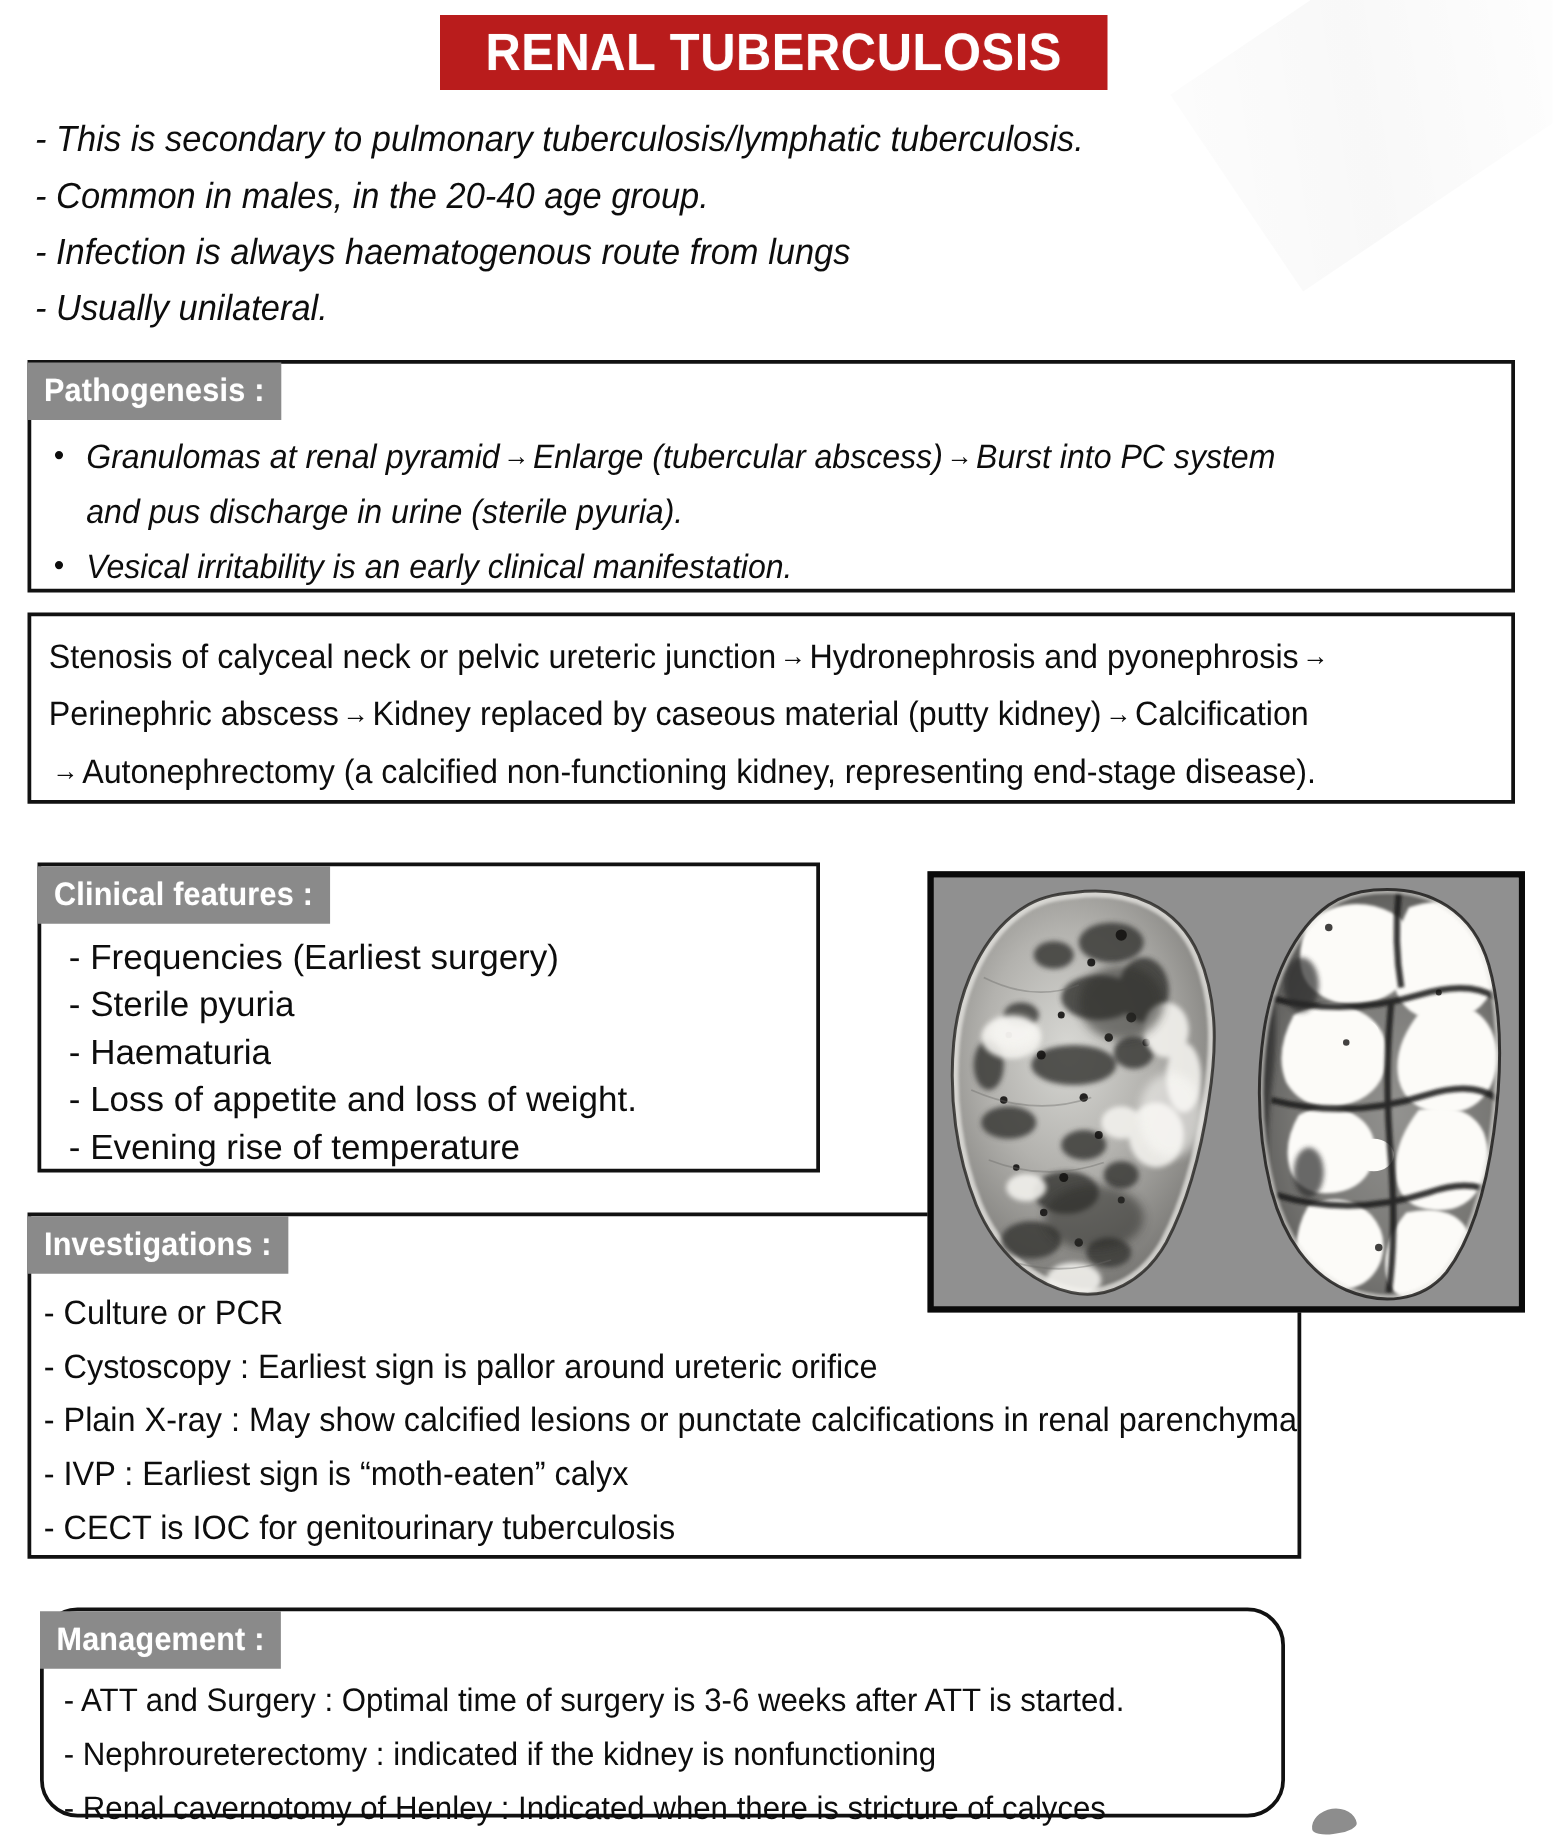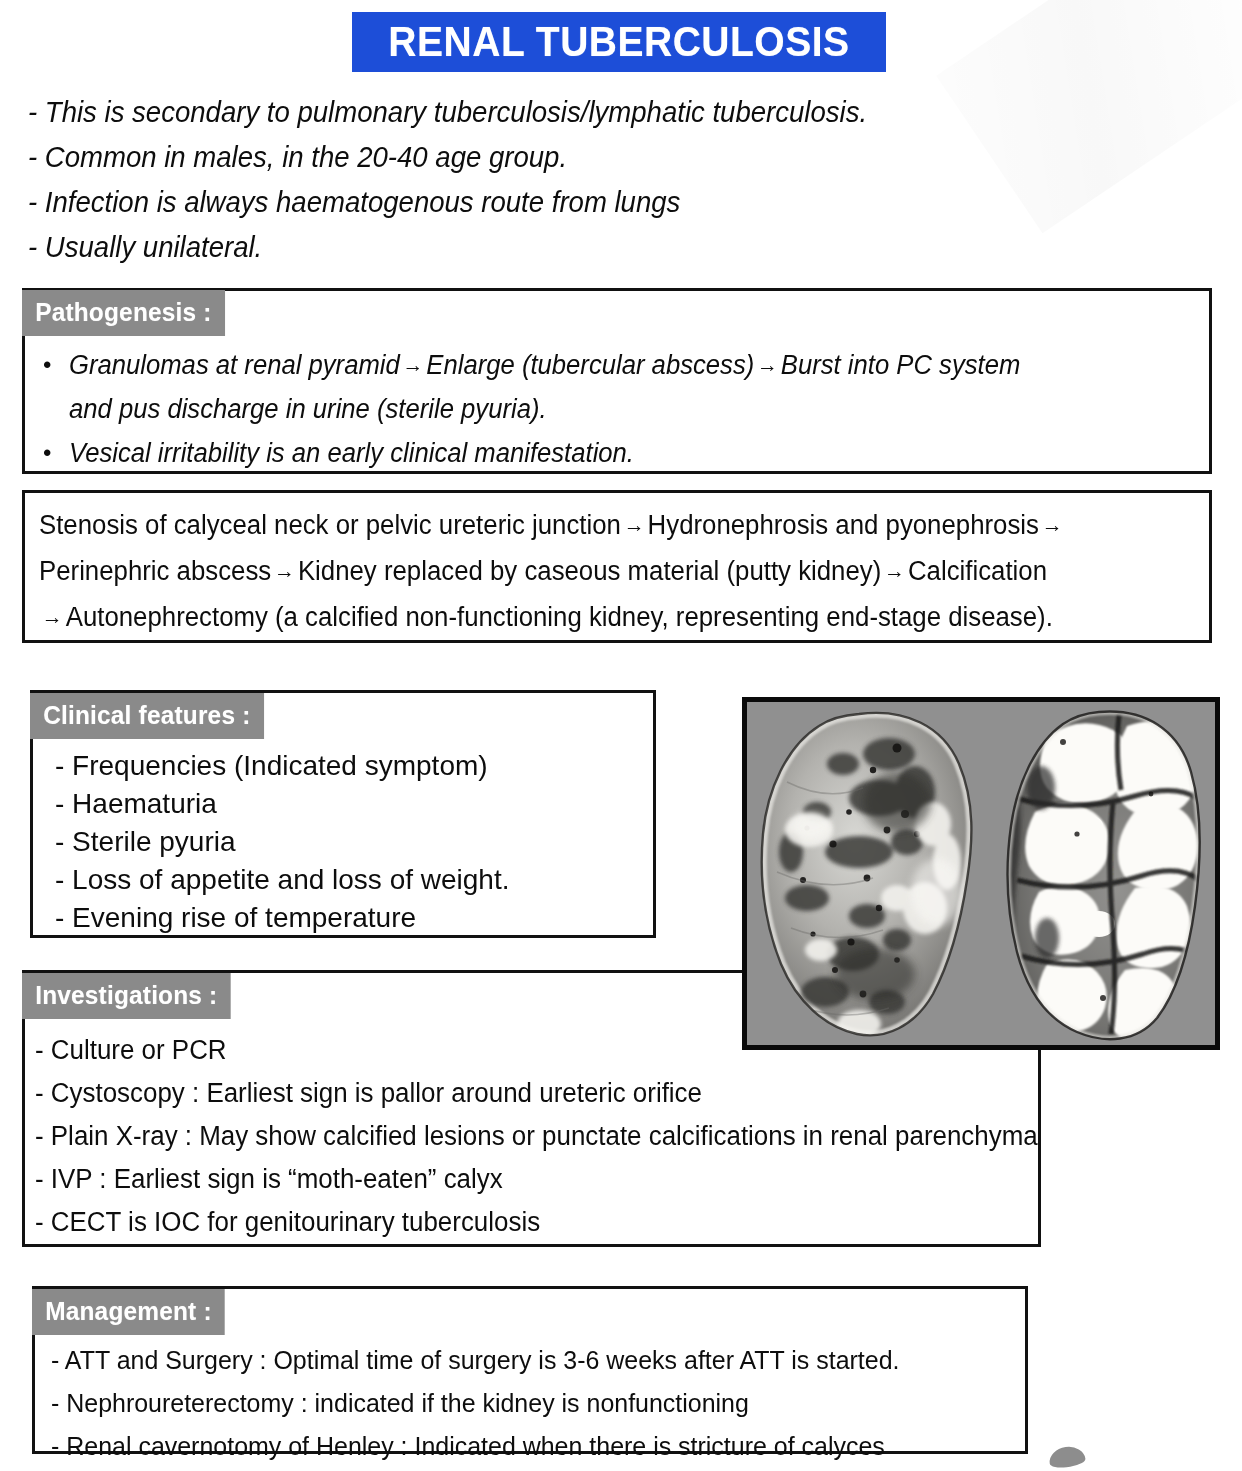--- a/index.html
+++ b/index.html
@@ -37,21 +37,21 @@
     pointer-events: none;
   }
 
   
   .title-banner {
     position: absolute;
     left: 352px;
     top: 12px;
     width: 534px;
     height: 60px;
-    background: #1d4ed8;
+    background: #b91c1c;
     display: flex;
     align-items: center;
     justify-content: center;
   }
   .title-banner .title-text {
     color: #ffffff;
     font-size: 42px;
     font-weight: bold;
     letter-spacing: 0.5px;
     transform: scaleX(0.93);
@@ -200,20 +200,21 @@
     transform: scaleX(0.96);
     transform-origin: left center;
   }
 
   
   #box-management {
     left: 32px;
     top: 1286px;
     width: 996px;
     height: 168px;
+    border-radius: 30px;
   }
   #tag-management { left: 32px; top: 1289px; }
   #box-management .content {
     position: absolute;
     left: 16px;
     top: 50px;
     right: 8px;
   }
   #box-management .line {
     font-size: 26px;
@@ -289,23 +290,23 @@
   <div class="box" id="box-stenosis">
     <div class="content">
       <div class="line"><span>Stenosis of calyceal neck or pelvic ureteric junction</span><span class="arrow">→</span><span>Hydronephrosis and pyonephrosis</span><span class="arrow">→</span></div>
       <div class="line"><span>Perinephric abscess</span><span class="arrow">→</span><span>Kidney replaced by caseous material (putty kidney)</span><span class="arrow">→</span><span>Calcification</span></div>
       <div class="line"><span class="arrow">→</span><span>Autonephrectomy (a calcified non-functioning kidney, representing end-stage disease).</span></div>
     </div>
   </div>
 
   <div class="box" id="box-clinical">
     <div class="content">
-      <div class="line">- Frequencies (Indicated symptom)</div>
+      <div class="line">- Frequencies (Earliest surgery)</div>
+      <div class="line">- Sterile pyuria</div>
       <div class="line">- Haematuria</div>
-      <div class="line">- Sterile pyuria</div>
       <div class="line">- Loss of appetite and loss of weight.</div>
       <div class="line">- Evening rise of temperature</div>
     </div>
   </div>
   <div class="tag scaled" id="tag-clinical">Clinical features :</div>
 
   <div class="box" id="box-investigations">
     <div class="content">
       <div class="line">- Culture or PCR</div>
       <div class="line">- Cystoscopy  : Earliest sign is pallor around ureteric orifice</div>

